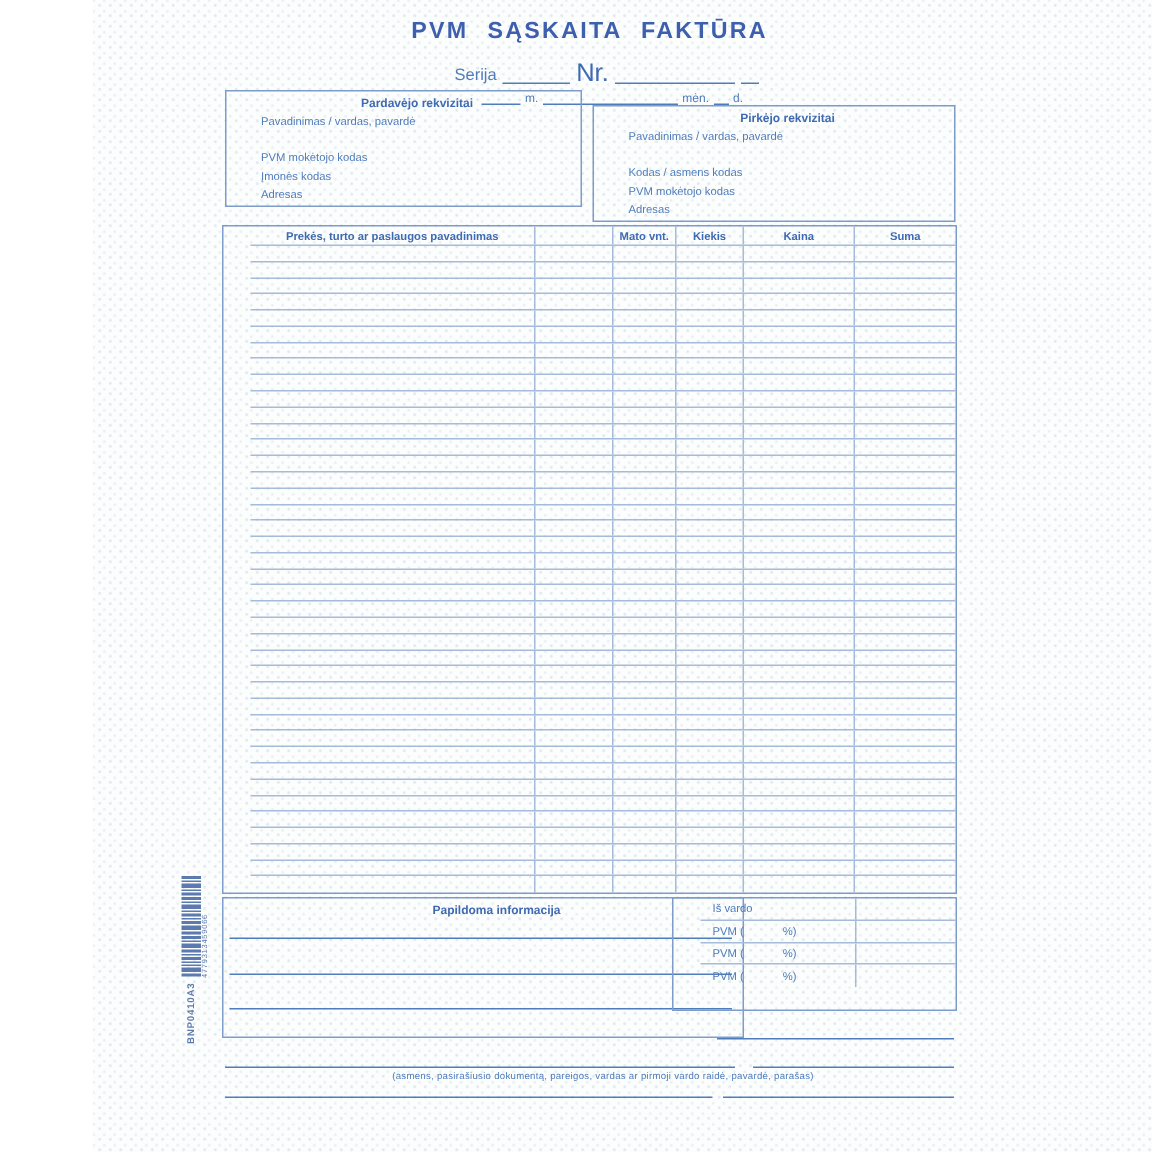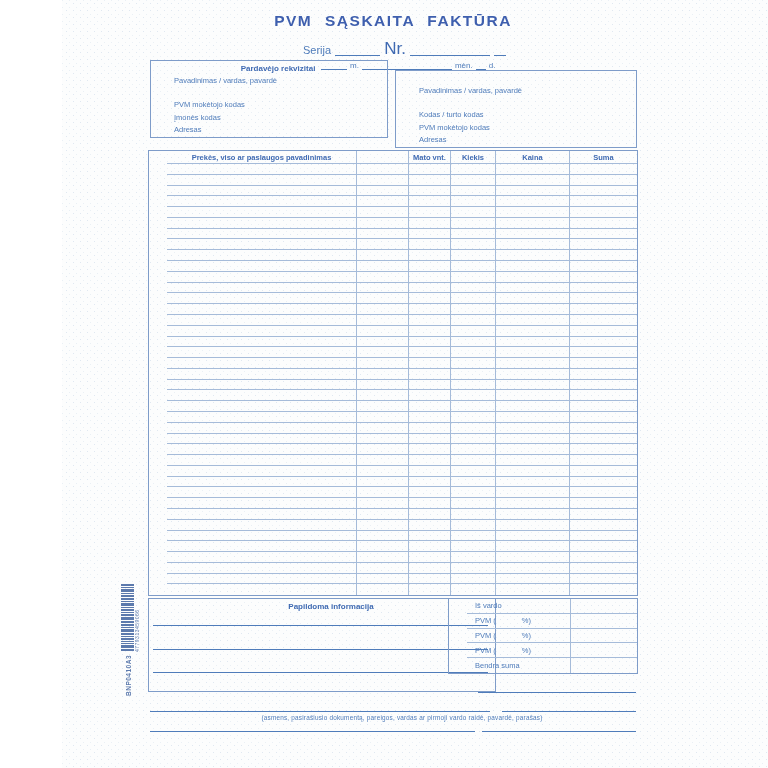--- a/index.html
+++ b/index.html
@@ -146,29 +146,30 @@
 
 <div class="abs party-box" style="left:150px;top:60px;width:238px;height:78px;">
   <div class="bx-head">Pardavėjo rekvizitai</div>
   <div class="fld" style="top:15px;">Pavadinimas / vardas, pavardė</div>
   <div class="fld" style="top:39px;">PVM mokėtojo kodas</div>
   <div class="fld" style="top:52px;">Įmonės kodas</div>
   <div class="fld" style="top:64px;">Adresas</div>
 </div>
 
 <div class="abs party-box" style="left:395px;top:70px;width:242px;height:78px;">
+  <div class="bx-head">Pirkėjo rekvizitai</div>
   <div class="fld" style="top:15px;">Pavadinimas / vardas, pavardė</div>
-  <div class="fld" style="top:39px;">Kodas / turto kodas</div>
+  <div class="fld" style="top:39px;">Kodas / asmens kodas</div>
   <div class="fld" style="top:52px;">PVM mokėtojo kodas</div>
   <div class="fld" style="top:64px;">Adresas</div>
 </div>
 
 <div class="abs items-table">
   <div class="thead">
-    <div>Prekės, viso ar paslaugos pavadinimas</div>
+    <div>Prekės, turto ar paslaugos pavadinimas</div>
     <div></div>
     <div>Mato vnt.</div>
     <div>Kiekis</div>
     <div>Kaina</div>
     <div>Suma</div>
   </div>
   <div id="table-body">
       <div class="trow">
         <div class="tcell"></div>
         <div class="tcell"></div>
@@ -521,24 +522,20 @@
     <div class="amt"></div>
   </div>
   <div class="trow2">
     <div class="lbl">
         <span>PVM (</span>
         <span class="pvm-gap"></span>
         <span>%)</span>
       </div>
     <div class="amt"></div>
   </div>
-  <div class="trow2">
-    <div class="lbl">Bendra suma</div>
-    <div class="amt"></div>
-  </div>
 </div>
 <div class="abs hline" style="left:478px;top:692px;width:158px;"></div>
 
 <div class="abs hline" style="left:150px;top:711px;width:340px;"></div>
 <div class="abs hline" style="left:502px;top:711px;width:134px;"></div>
 <div class="abs sig-caption">(asmens, pasirašiusio dokumentą, pareigos, vardas ar pirmoji vardo raidė, pavardė, parašas)</div>
 <div class="abs hline" style="left:150px;top:731px;width:325px;"></div>
 <div class="abs hline" style="left:482px;top:731px;width:154px;"></div>
 
 <div class="abs barcode-wrap">

